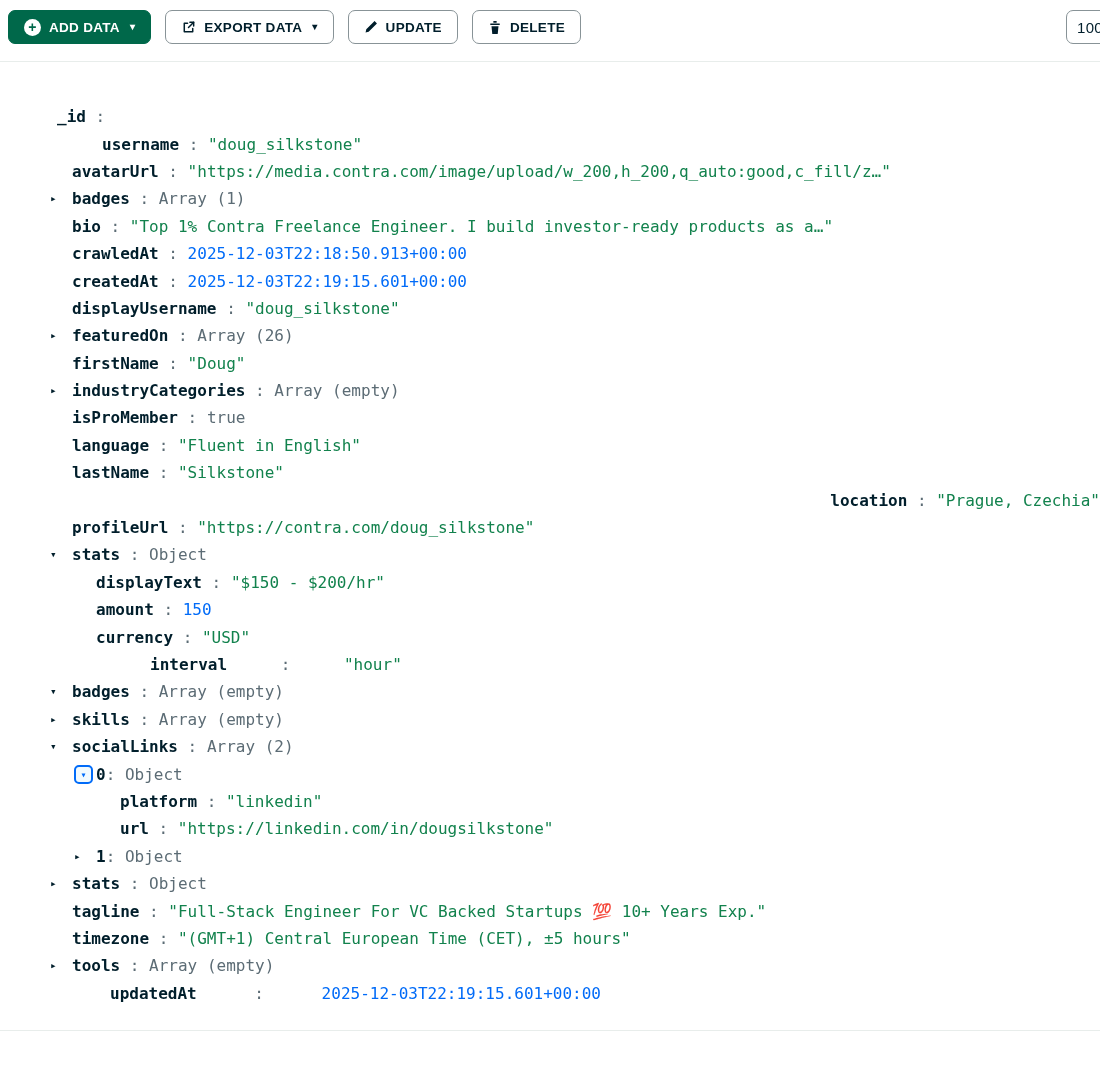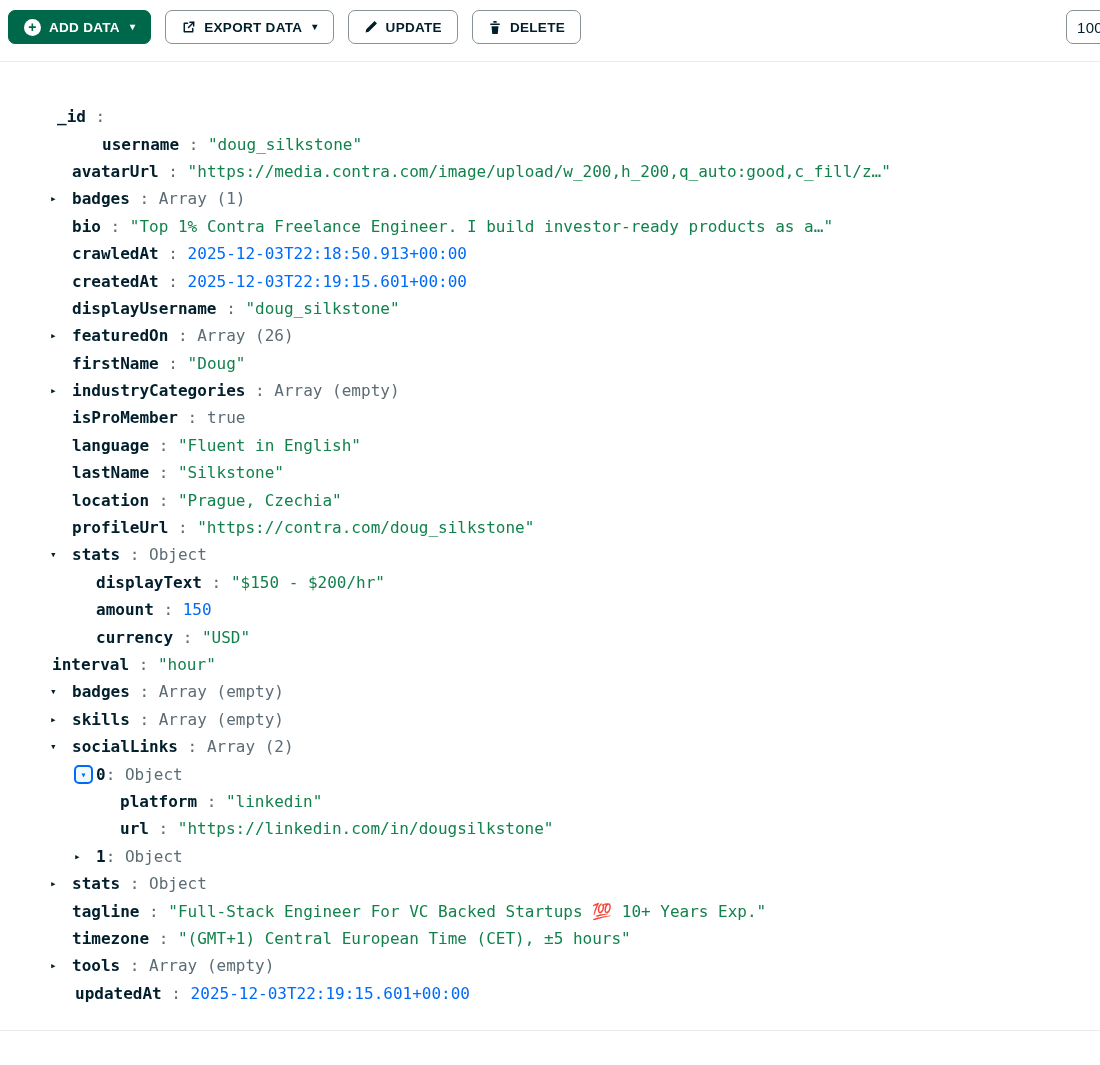--- a/index.html
+++ b/index.html
@@ -255,21 +255,21 @@
       <span class="doc-key">language</span>
       <span class="doc-colon"> : </span>
       <span class="doc-value val-string">"Fluent in English"</span>
     </div>
     <div class="doc-row" style="padding-left: 50px;">
       <span class="caret"></span>
       <span class="doc-key">lastName</span>
       <span class="doc-colon"> : </span>
       <span class="doc-value val-string">"Silkstone"</span>
     </div>
-    <div class="doc-row" style="padding-left: 50px;">
+    <div class="doc-row" style="padding-left: 50px; justify-content: flex-end;">
       <span class="caret"></span>
       <span class="doc-key">location</span>
       <span class="doc-colon"> : </span>
       <span class="doc-value val-string">"Prague, Czechia"</span>
     </div>
     <div class="doc-row" style="padding-left: 50px;">
       <span class="caret"></span>
       <span class="doc-key">profileUrl</span>
       <span class="doc-colon"> : </span>
       <span class="doc-value val-string">"https://contra.com/doug_silkstone"</span>
@@ -291,21 +291,21 @@
       <span class="doc-key">amount</span>
       <span class="doc-colon"> : </span>
       <span class="doc-value val-number">150</span>
     </div>
     <div class="doc-row" style="padding-left: 74px;">
       <span class="caret"></span>
       <span class="doc-key">currency</span>
       <span class="doc-colon"> : </span>
       <span class="doc-value val-string">"USD"</span>
     </div>
-    <div class="doc-row" style="padding-left: 30px;">
+    <div class="doc-row" style="padding-left: 84px; gap: 44px;">
       <span class="caret"></span>
       <span class="doc-key">interval</span>
       <span class="doc-colon"> : </span>
       <span class="doc-value val-string">"hour"</span>
     </div>
     <div class="doc-row" style="padding-left: 50px;">
       <span class="caret">▾</span>
       <span class="doc-key">badges</span>
       <span class="doc-colon"> : </span>
       <span class="doc-value val-array">Array (empty)</span>
@@ -363,21 +363,21 @@
       <span class="doc-key">timezone</span>
       <span class="doc-colon"> : </span>
       <span class="doc-value val-string">"(GMT+1) Central European Time (CET), ±5 hours"</span>
     </div>
     <div class="doc-row" style="padding-left: 50px;">
       <span class="caret">▸</span>
       <span class="doc-key">tools</span>
       <span class="doc-colon"> : </span>
       <span class="doc-value val-array">Array (empty)</span>
     </div>
-    <div class="doc-row" style="padding-left: 53px;">
+    <div class="doc-row" style="padding-left: 40px; gap: 48px;">
       <span class="caret"></span>
       <span class="doc-key">updatedAt</span>
       <span class="doc-colon"> : </span>
       <span class="doc-value val-date">2025-12-03T22:19:15.601+00:00</span>
     </div>
   </main>
 
 <div class="bottom-divider"></div>
 
 </body></html>

